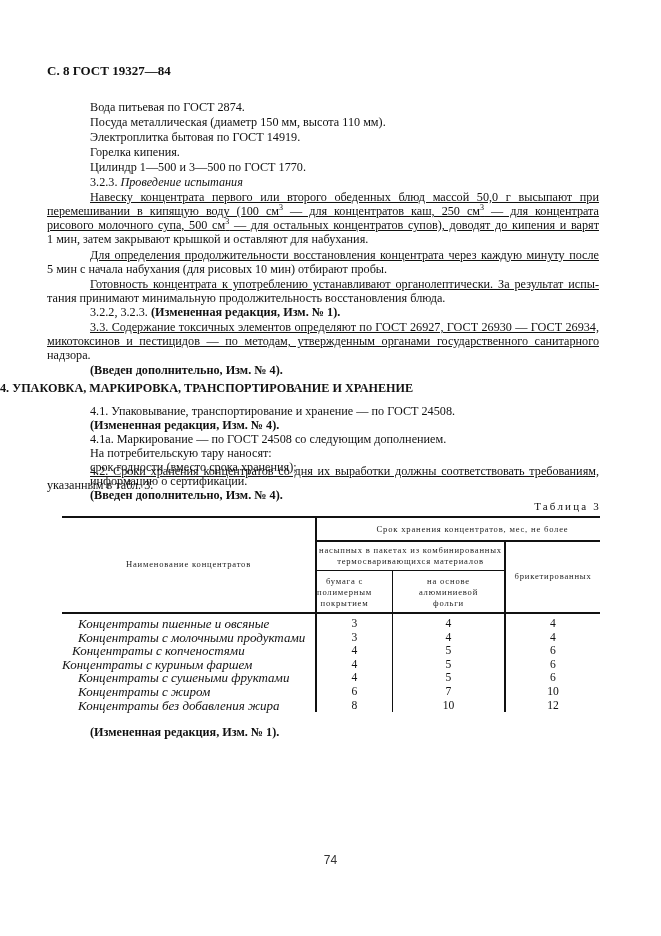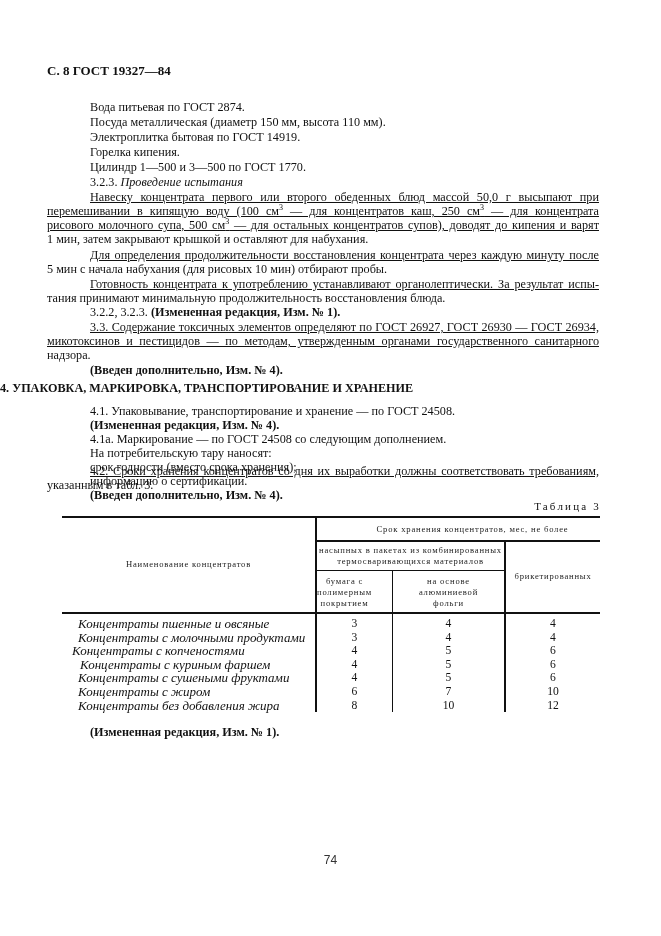--- a/index.html
+++ b/index.html
@@ -109,21 +109,21 @@
       <div class="cell" style="top: 630.6px; left: 393px; width: 111px;">4</div>
       <div class="cell" style="top: 630.6px; left: 506px; width: 94px;">4</div>
     </div>
     <div>
       <div class="row-name" style="top: 644.2px; left: 72px;">Концентраты с копченостями</div>
       <div class="cell" style="top: 644.2px; left: 317px; width: 75px;">4</div>
       <div class="cell" style="top: 644.2px; left: 393px; width: 111px;">5</div>
       <div class="cell" style="top: 644.2px; left: 506px; width: 94px;">6</div>
     </div>
     <div>
-      <div class="row-name" style="top: 657.8px; left: 80px; text-align: right;">Концентраты с куриным фаршем</div>
+      <div class="row-name" style="top: 657.8px; left: 62px; text-align: right;">Концентраты с куриным фаршем</div>
       <div class="cell" style="top: 657.8px; left: 317px; width: 75px;">4</div>
       <div class="cell" style="top: 657.8px; left: 393px; width: 111px;">5</div>
       <div class="cell" style="top: 657.8px; left: 506px; width: 94px;">6</div>
     </div>
     <div>
       <div class="row-name" style="top: 671.4px; left: 78px;">Концентраты с сушеными фруктами</div>
       <div class="cell" style="top: 671.4px; left: 317px; width: 75px;">4</div>
       <div class="cell" style="top: 671.4px; left: 393px; width: 111px;">5</div>
       <div class="cell" style="top: 671.4px; left: 506px; width: 94px;">6</div>
     </div>

